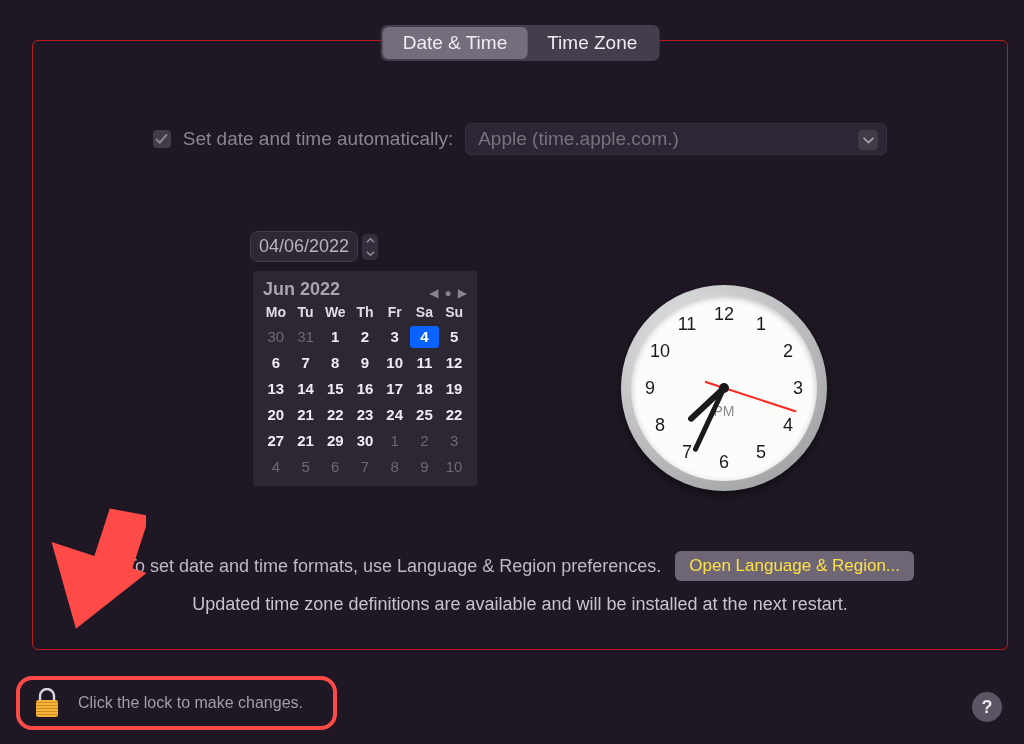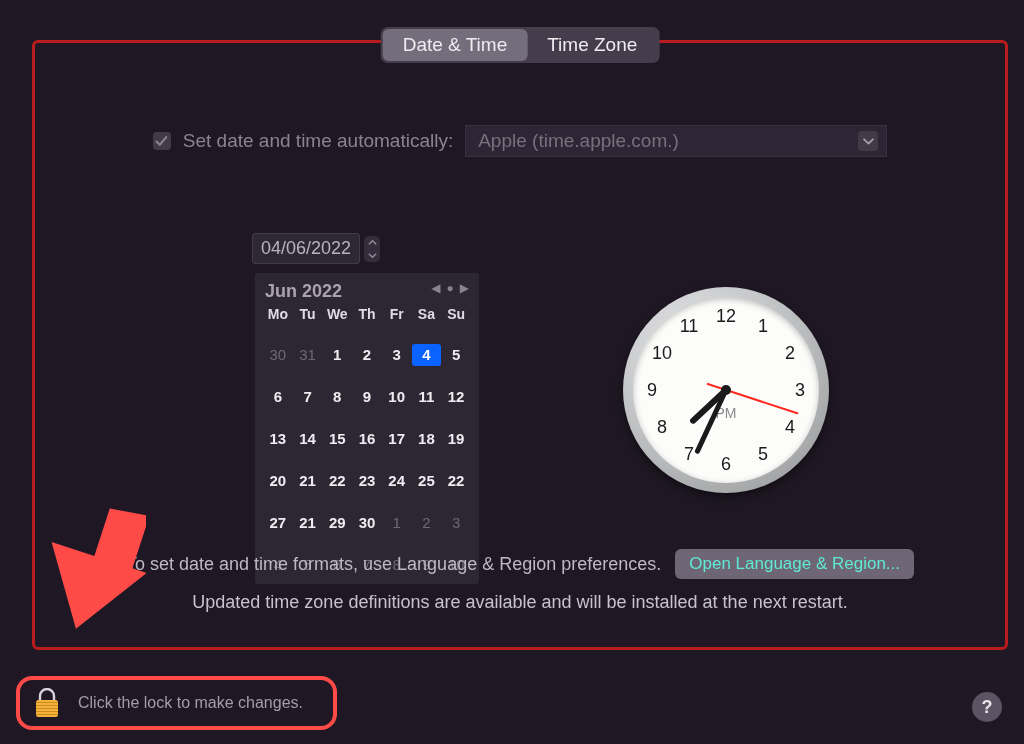--- a/index.html
+++ b/index.html
@@ -1,57 +1,57 @@
 <!DOCTYPE html>
 <html><head>
 <meta charset="utf-8">
 <style>
   html,body{margin:0;padding:0;width:1024px;height:744px;background:#1f1824;font-family:-apple-system,BlinkMacSystemFont,"Segoe UI",Helvetica,Arial,sans-serif;color:#e6e3e9;overflow:hidden;-webkit-font-smoothing:antialiased}
-  .panel{position:absolute;left:32px;top:40px;right:16px;height:610px;border:3px solid #b91c1c;border-radius:6px;padding-top:0;box-sizing:border-box}
+  .panel{position:absolute;left:32px;top:40px;right:16px;height:610px;border:1px solid #b91c1c;border-radius:6px;padding-top:0;box-sizing:border-box}
   .tabs-wrap{position:absolute;left:50%;top:-16px;transform:translateX(-50%);display:flex;background:#453c4c;border-radius:7px;padding:2px}
   .tab{padding:5px 20px;font-size:19px;border-radius:6px;color:#efecf1;white-space:nowrap}
   .tab.active{background:#746d7b}
   .auto-row{position:absolute;top:82px;left:0;right:0;display:flex;justify-content:center;align-items:center;gap:12px}
   .chk{width:18px;height:18px;border-radius:4px;background:#5a525f;display:flex;align-items:center;justify-content:center;opacity:.6}
   .chk svg{width:13px;height:13px}
   .auto-label{font-size:19px;color:#8b8391}
-  .server-field{display:flex;align-items:center;background:#322a38;border:1px solid #3e3644;border-radius:0;padding:4px 8px 4px 12px;width:400px;justify-content:space-between;opacity:.8}
+  .server-field{display:flex;align-items:flex-end;background:#322a38;border:1px solid #3e3644;border-radius:6px;padding:4px 8px 4px 12px;width:400px;justify-content:space-between;opacity:.8}
   .server-text{font-size:19px;color:#8e8794}
   .server-chev{width:20px;height:20px;background:#4b4350;border-radius:4px;display:flex;align-items:center;justify-content:center}
   .server-chev svg{width:11px;height:11px}
-  .date-input,.time-input{background:#2e2734;border:1px solid #423a48;padding:4px 8px;font-size:18px;color:#b9b3be;border-radius:3px}
+  .date-input,.time-input{background:#2e2734;border:1px solid #423a48;padding:4px 8px;font-size:18px;color:#b9b3be;border-radius:8px}
   .stepper{display:inline-flex;flex-direction:column;background:#3f3745;border-radius:5px;margin-left:4px;overflow:hidden;opacity:.7}
   .stepper div{width:16px;height:13px;display:flex;align-items:center;justify-content:center}
   .stepper svg{width:9px;height:9px}
   .date-block{position:absolute;left:217px;top:190px;display:flex;align-items:center}
   .time-block{position:absolute;left:660px;top:190px;display:flex;align-items:center}
   .calendar{position:absolute;left:220px;top:230px;width:224px;background:#2d2633;border-radius:3px;padding:6px 8px 8px;box-sizing:border-box}
-  .cal-header{display:flex;align-items:flex-start;justify-content:space-between;padding:2px 2px 4px}
+  .cal-header{display:flex;align-items:flex-end;justify-content:space-between;padding:2px 2px 4px}
   .cal-title{font-size:18px;font-weight:600;color:#aaa2af}
   .cal-nav{display:flex;gap:6px;align-items:center}
   .cal-nav span{color:#8a8290;font-size:12px}
-  .cal-grid{display:grid;grid-template-columns:repeat(7,1fr);text-align:center;row-gap:20px}
+  .cal-grid{display:grid;grid-template-columns:repeat(7,1fr);text-align:center;row-gap:4px}
   .cal-dow{font-size:14px;font-weight:600;color:#e0dbe4;padding-bottom:2px}
   .cal-day{font-size:15px;font-weight:600;color:#efecf1;height:22px;line-height:22px;border-radius:3px}
   .cal-day.other{color:#6e6774;font-weight:500}
   .cal-day.selected{background:#0a63ff;color:#fff}
   .clock-wrap{position:absolute;left:588px;top:244px;width:206px;height:206px}
   .clock-bezel{width:100%;height:100%;border-radius:50%;background:radial-gradient(circle at 35% 30%,#e8e9eb,#b7b8ba 60%,#8e8f91);padding:10px;box-sizing:border-box;box-shadow:0 4px 10px rgba(0,0,0,.5)}
   .clock-face{width:100%;height:100%;border-radius:50%;background:#fcfcfb;position:relative;box-shadow:inset 0 2px 6px rgba(0,0,0,.25)}
   .clock-num{position:absolute;font-size:18px;font-weight:500;color:#1a1a1a;transform:translate(-50%,-50%)}
   .hand{position:absolute;left:50%;bottom:50%;transform-origin:50% 100%;border-radius:3px}
   .hand.hour{width:6px;height:48px;background:#1a1a1a}
   .hand.minute{width:5px;height:70px;background:#1a1a1a}
   .hand.second{width:2px;height:76px;background:#ff2a1f}
   .second-tail{position:absolute;left:50%;top:50%;width:2px;height:20px;background:#ff2a1f;transform-origin:50% 0}
   .clock-center{position:absolute;left:50%;top:50%;width:10px;height:10px;background:#1a1a1a;border-radius:50%;transform:translate(-50%,-50%)}
   .ampm{position:absolute;left:50%;top:58%;transform:translateX(-50%);font-size:14px;color:#8a8a8a}
   .footer-line1{position:absolute;left:0;right:0;bottom:68px;display:flex;justify-content:center;align-items:center;gap:14px}
   .footer-text{font-size:18px;color:#bfb9c4}
-  .open-btn{background:#6e6675;border-radius:6px;padding:5px 14px;font-size:17px;color:#5eead4}
+  .open-btn{background:#6e6675;border-radius:6px;padding:5px 14px;font-size:17px;color:#fde047}
   .footer-line2{position:absolute;left:0;right:0;bottom:34px;text-align:center;font-size:18px;color:#c8c2cd}
   .lock-row{position:absolute;left:16px;bottom:14px;display:flex;align-items:center;gap:18px;padding:8px 30px 8px 14px;border:4px solid #ff4b47;border-radius:16px}
   .lock-icon{width:26px;height:30px;position:relative}
   .lock-text{font-size:16px;color:#a39ca9}
   .arrow{position:absolute;left:36px;bottom:112px;width:110px;height:130px;pointer-events:none}
   .help-btn{position:absolute;right:22px;bottom:22px;width:30px;height:30px;border-radius:50%;background:#5c5462;display:flex;align-items:center;justify-content:center;font-size:18px;font-weight:600;color:#e9e5ec}
 </style>
 </head>
 <body>
 

